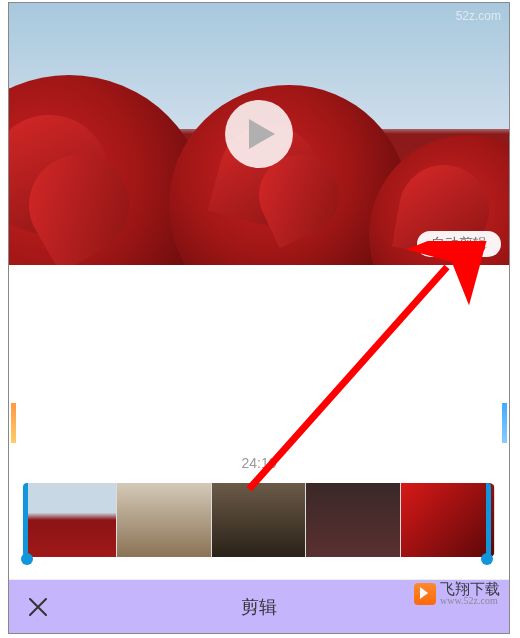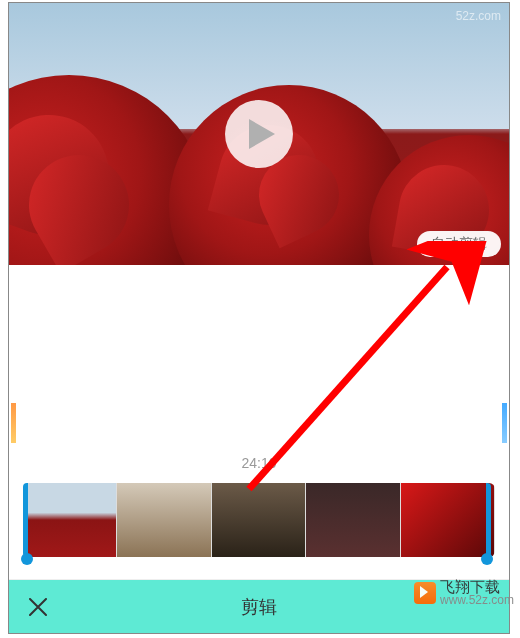--- a/index.html
+++ b/index.html
@@ -172,39 +172,39 @@
     .gradient-right { right: 2px; background: linear-gradient(to bottom, #44aaff, #88ccff); }
     .bottom-bar {
       position: absolute;
       bottom: 0;
       left: 0;
       right: 0;
       height: 54px;
       border-top: 1px solid #eee;
       display: flex;
       align-items: center;
-      background: #5eead4;
+      background: #c4b5fd;
     }
     .close-button {
       width: 58px;
       display: flex;
       justify-content: center;
       align-items: center;
       cursor: pointer;
     }
     .title-text {
       flex: 1;
       text-align: center;
       font-size: 18px;
       color: #333;
       margin-left: -58px;
     }
     .watermark {
       position: absolute;
-      right: 6px;
+      right: 20px;
       bottom: 32px;
       display: flex;
       align-items: center;
       gap: 4px;
       z-index: 20;
       opacity: 0.95;
       margin-left: 28px;
     }
     .wm-icon {
       width: 22px;
@@ -224,22 +224,23 @@
     }
     .wm-text {
       font-size: 15px;
       color: #333;
       font-weight: 500;
       display:flex;
       flex-direction:column;
       line-height:1;
     }
     .wm-url{
-      font-size:12px;
+      font-size:10px;
       color:#888;
+      font-family:Liberation Serif, serif;
     }
     .watermark-corner {
       position: absolute;
       right: 8px;
       top: 6px;
       font-size: 12px;
       color: rgba(255,255,255,0.6);
       z-index:3;
     }
   </style>

